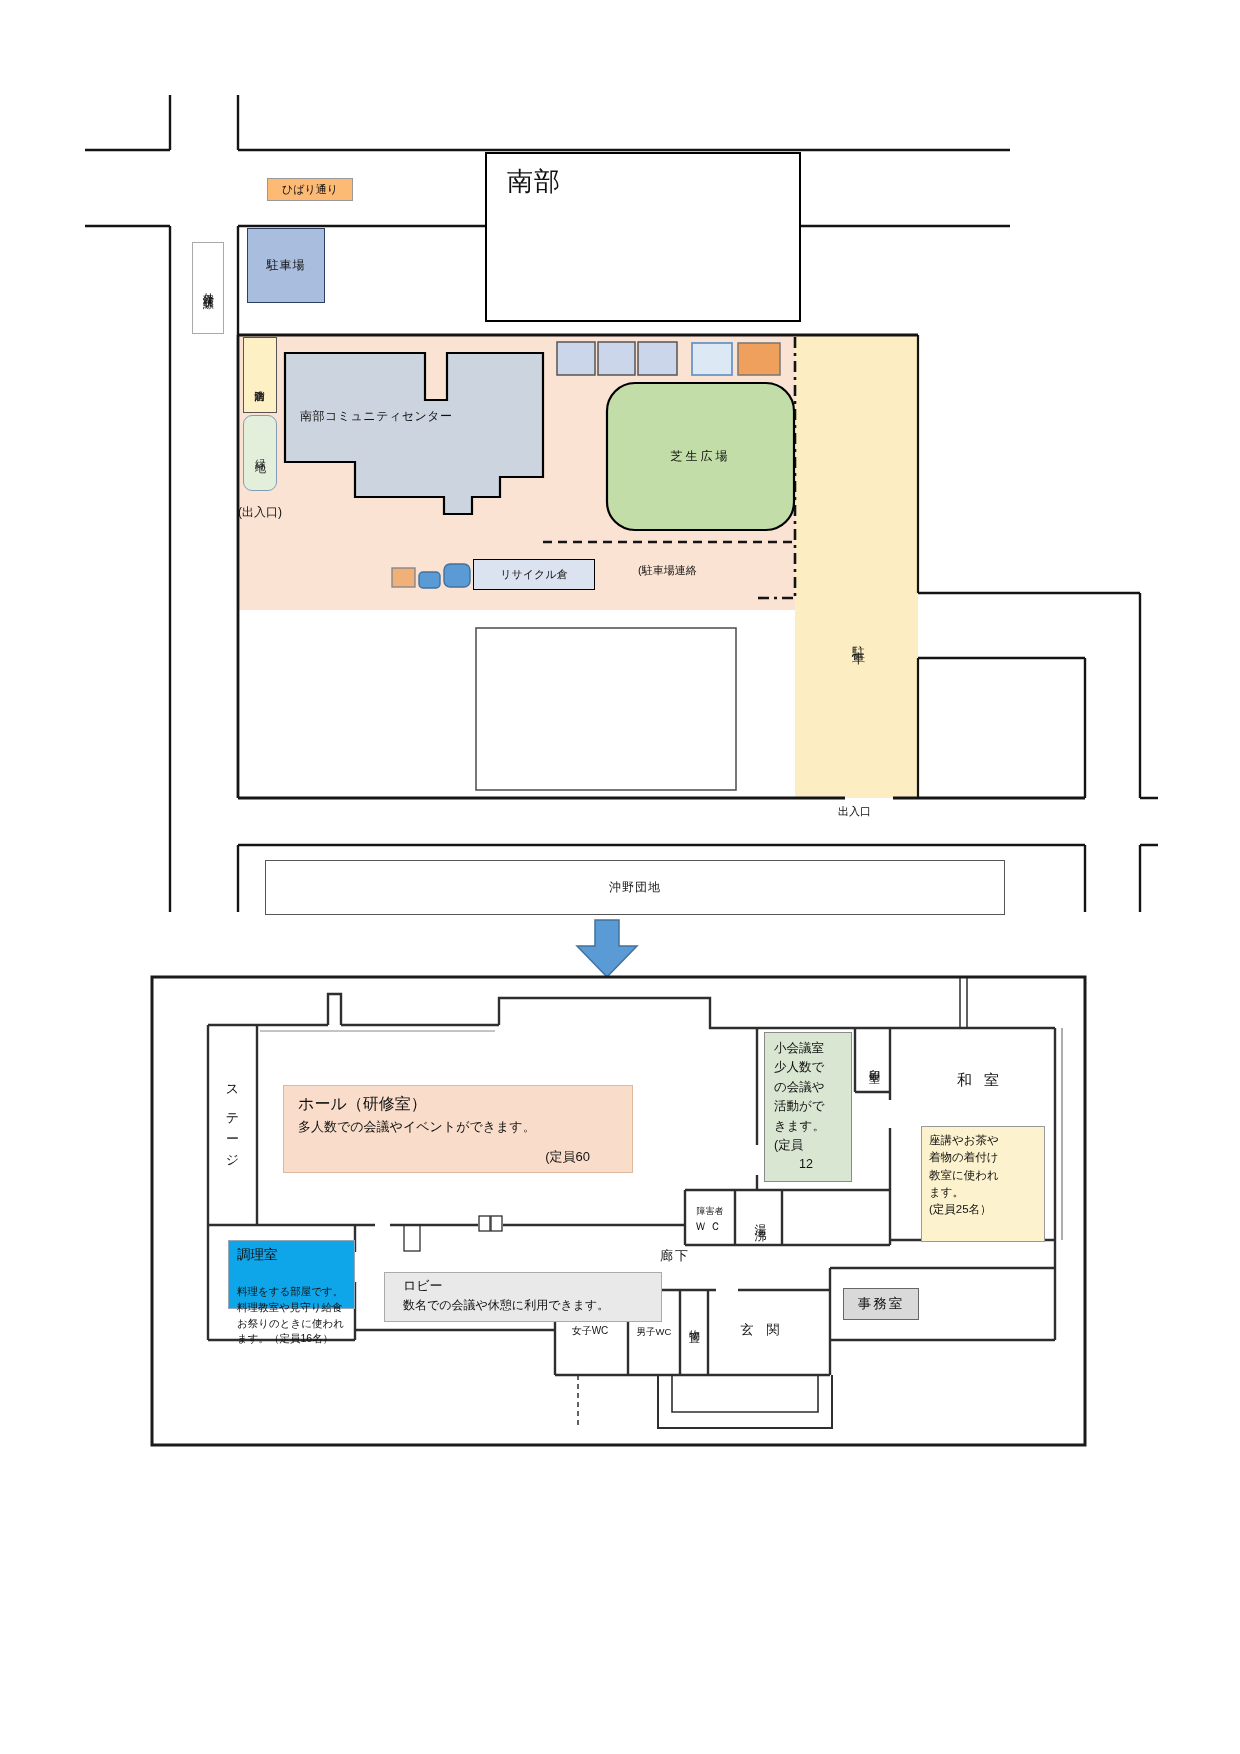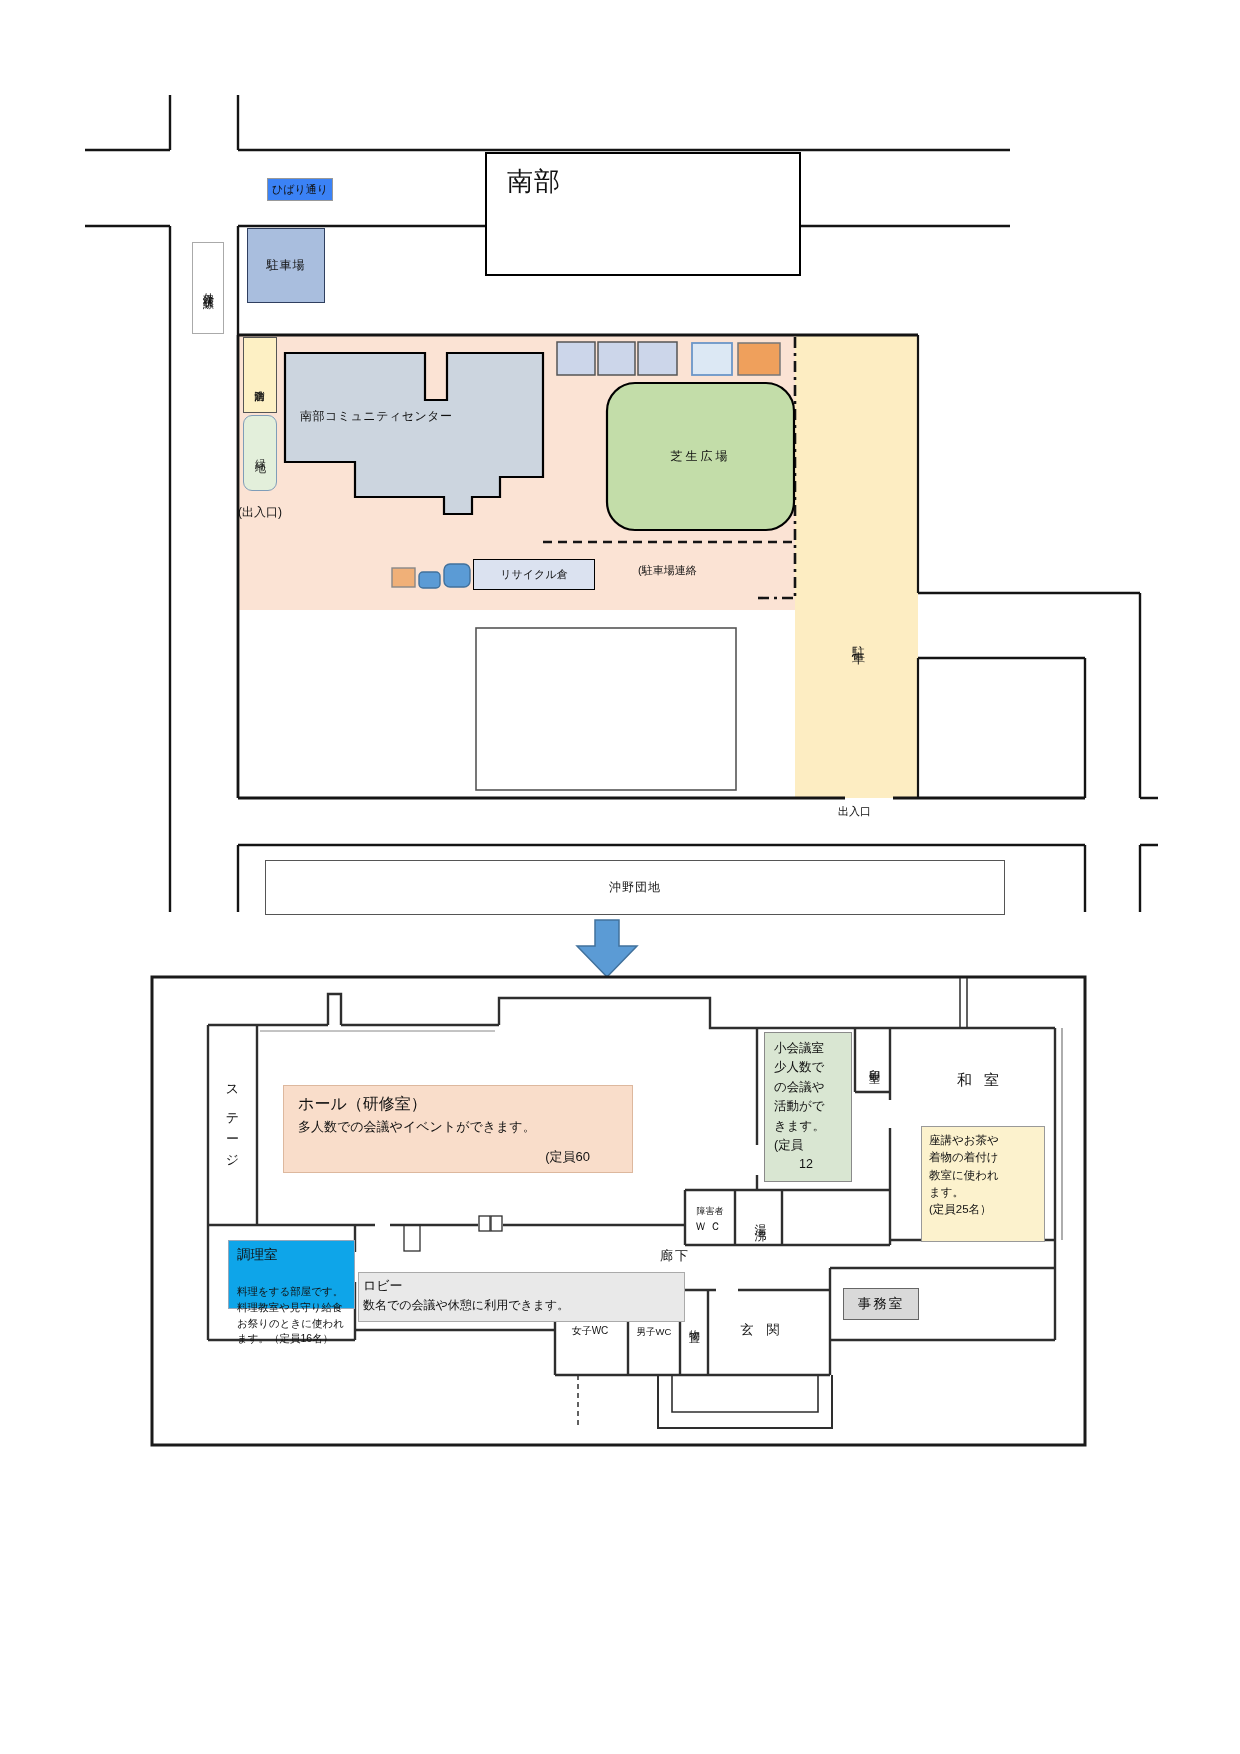--- a/index.html
+++ b/index.html
@@ -4,24 +4,24 @@
 <style>
   html,body{margin:0;padding:0;background:#fff;}
   body{font-family:"Liberation Sans","DejaVu Sans",sans-serif;color:#111;}
   .page{position:relative;width:1240px;height:1754px;background:#fff;overflow:hidden;}
   .page svg{position:absolute;left:0;top:0;}
   .lbl{position:absolute;line-height:1.3;white-space:pre-line;}
   .box{position:absolute;box-sizing:border-box;}
   .vtext{writing-mode:vertical-rl;text-orientation:upright;}
   .center{display:flex;align-items:center;justify-content:center;text-align:center;}
   
-  .title-box{left:485px;top:152px;width:316px;height:124px;border:2px solid #000;background:#fff;padding:6px 0 8px 20px;}
+  .title-box{left:485px;top:152px;width:316px;height:170px;border:2px solid #000;background:#fff;padding:6px 0 8px 20px;}
   .title-box div{font-size:26px;line-height:1.62;letter-spacing:1px;}
   
-  .hibari{left:267px;top:178px;width:66px;height:23px;border:1px solid #999;background:#3b82f6;font-size:11px;}
+  .hibari{left:267px;top:178px;width:86px;height:23px;border:1px solid #999;background:#fdba74;font-size:11px;}
   .gaikan{left:192px;top:242px;width:32px;height:92px;border:1px solid #aaa;background:#fff;font-size:11px;letter-spacing:2px;}
   .pkn{left:247px;top:228px;width:78px;height:75px;background:#a9bede;border:1.5px solid #2f3f5f;font-size:12px;letter-spacing:1px;}
   .shobo{left:243px;top:337px;width:34px;height:76px;background:#fdf0c4;border:1px solid #555;font-size:10.5px;padding-top:13px;}
   .shobo-hatch{left:243px;top:337px;width:34px;height:11px;background:repeating-linear-gradient(90deg,#777 0 2px,#eee 2px 5px);border:1px solid #555;}
   .ryokuchi{left:243px;top:415px;width:34px;height:76px;background:#e3efdb;border:1.3px solid #7f9db8;border-radius:9px;font-size:11px;letter-spacing:3px;}
   .deiri-w{left:238px;top:505px;font-size:12px;}
   .bldg-lbl{left:300px;top:409px;font-size:12px;letter-spacing:0.5px;}
   .lawn-lbl{left:607px;top:383px;width:187px;height:147px;font-size:12px;letter-spacing:3px;}
   .recycle{left:473px;top:559px;width:122px;height:31px;background:#dbe2f0;border:1.5px solid #000;font-size:11px;}
   .pklink{left:638px;top:563px;font-size:11px;}
@@ -37,21 +37,21 @@
   .smeet{left:764px;top:1032px;width:88px;height:150px;background:#d9e6d2;border:1px solid #8a8a8a;font-size:12.5px;line-height:1.55;padding:6px 0 0 9px;}
   .print{left:858px;top:1034px;width:32px;height:58px;font-size:11px;letter-spacing:2px;}
   .washitsu{left:945px;top:1068px;width:70px;height:24px;font-size:15px;letter-spacing:4px;}
   .wdesc{left:921px;top:1126px;width:124px;height:116px;background:#fcf2cd;border:1px solid #999;font-size:11.5px;line-height:1.5;padding:5px 7px;}
   .awc{left:687px;top:1196px;width:46px;height:48px;font-size:9px;line-height:1.6;}
   .awc .l2{font-size:11px;letter-spacing:4px;}
   .yuw{left:740px;top:1194px;width:40px;height:52px;font-size:12px;letter-spacing:6px;}
   .kitchen{left:228px;top:1240px;width:127px;height:69px;background:#0ea5e9;border:1px solid #95a8bb;padding:5px 8px;}
   .kit-t{font-size:13.5px;}
   .kit-d{font-size:10.5px;line-height:1.5;margin-top:20px;}
-  .lobby{left:358px;top:1272px;width:327px;height:50px;background:#e9e9e9;border:1px solid #aaa;padding:4px 4px;}
+  .lobby{left:384px;top:1272px;width:278px;height:50px;background:#e9e9e9;border:1px solid #aaa;padding:4px 18px;}
   .lob-t{font-size:13px;}
   .lob-d{font-size:12px;margin-top:2px;}
   .roka{left:660px;top:1248px;font-size:13px;letter-spacing:2px;}
   .wwc{left:556px;top:1322px;width:68px;height:18px;font-size:10px;}
   .mwc{left:630px;top:1324px;width:48px;height:16px;font-size:9.5px;}
   .mono{left:682px;top:1294px;width:24px;height:60px;font-size:11px;letter-spacing:3px;}
   .genkan{left:712px;top:1320px;width:96px;height:20px;font-size:13px;}
   .office{left:843px;top:1288px;width:76px;height:32px;background:#d9d9d9;border:1px solid #666;font-size:13.5px;letter-spacing:2px;}
 </style>
 </head>

